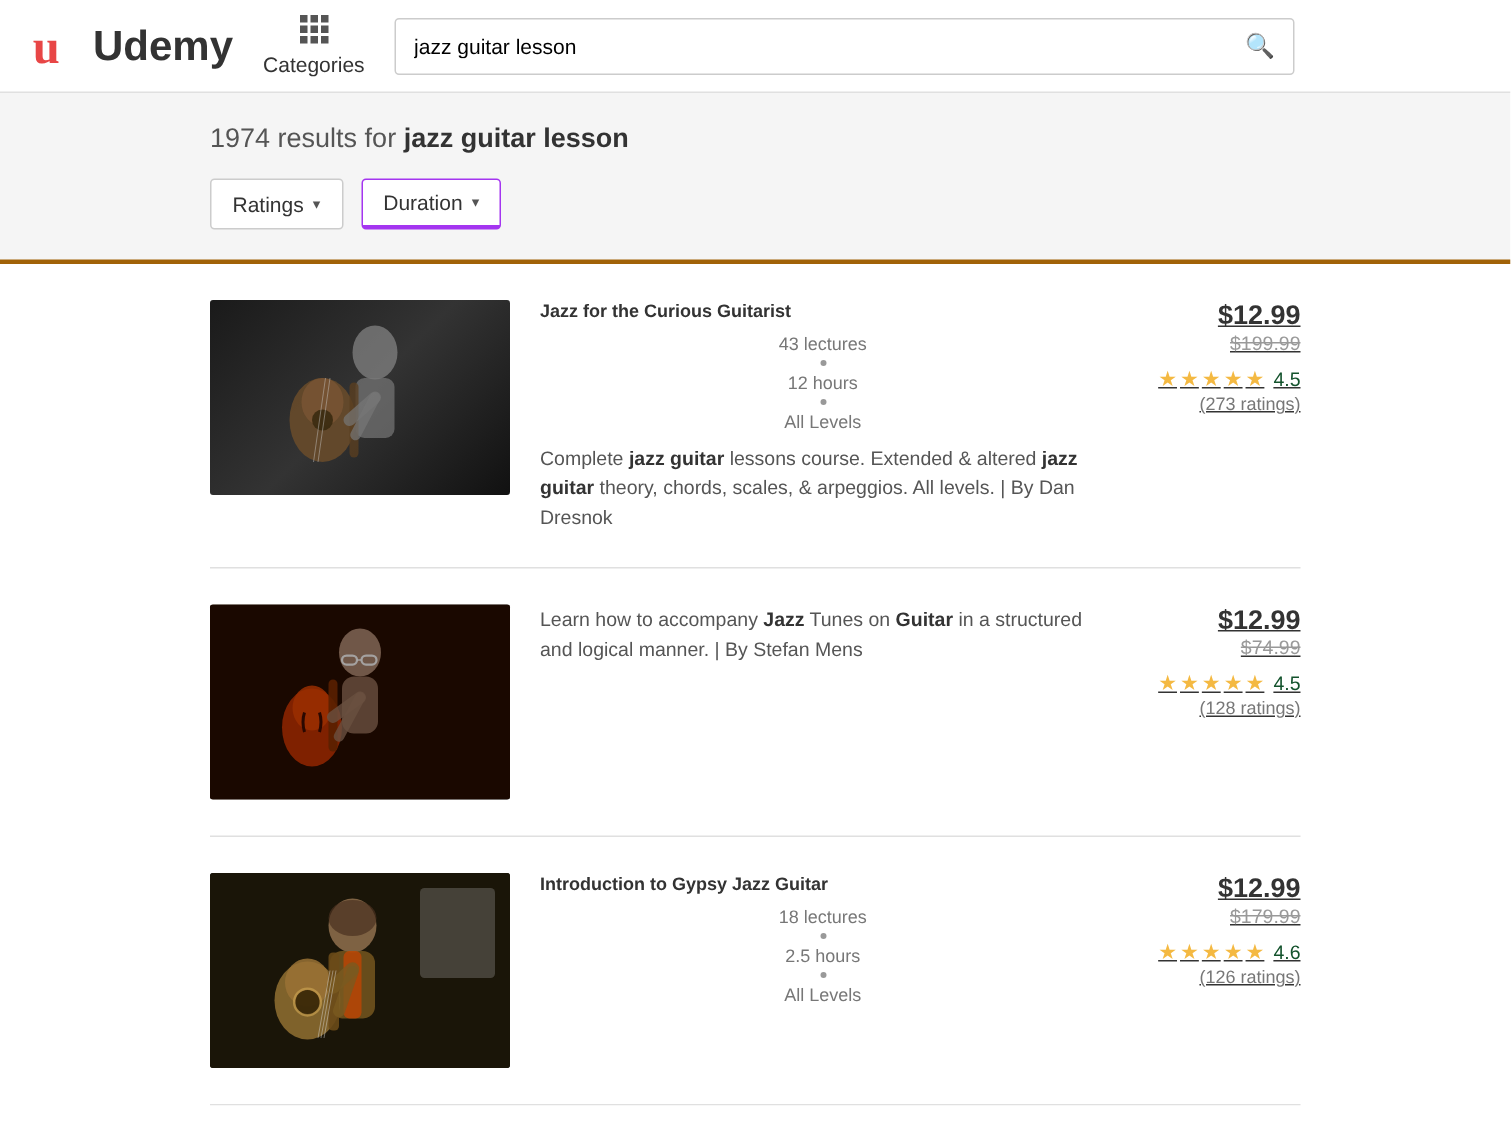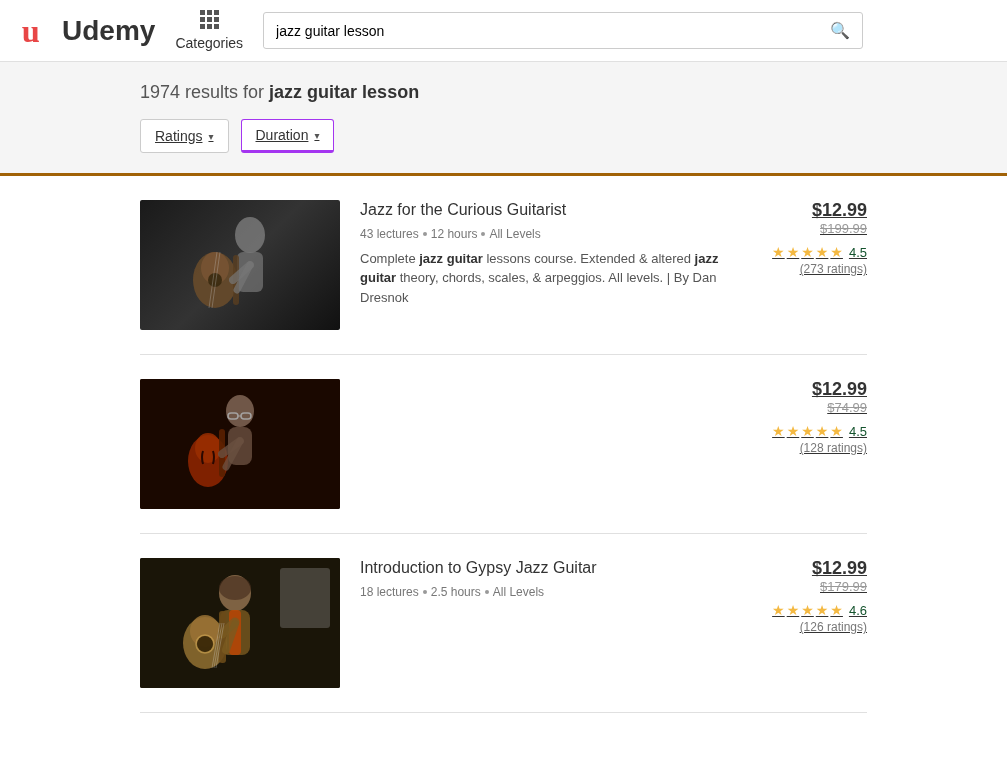--- a/index.html
+++ b/index.html
@@ -87,21 +87,20 @@
       color: #555;
       margin-bottom: 16px;
     }
     .results-text strong {
       font-weight: bold;
       color: #333;
     }
     .filter-bar {
       display: flex;
       gap: 12px;
-      text-decoration: underline;
     }
     .filter-btn {
       display: flex;
       align-items: center;
       gap: 6px;
       padding: 7px 14px;
       border: 1px solid #ccc;
       background: #fff;
       border-radius: 3px;
       font-size: 14px;
@@ -146,33 +145,34 @@
     }
     
     .thumb-1 { background: linear-gradient(135deg, #1a1a1a 0%, #333 50%, #111 100%); }
     .thumb-2 { background: linear-gradient(135deg, #2a1a0a 0%, #1a0a00 50%, #0a0500 100%); }
     .thumb-3 { background: linear-gradient(135deg, #1a1a1a 0%, #2a2010 50%, #111 100%); }
 
     .course-info {
       flex: 1;
     }
     .course-title {
-      font-size: 16px;
-      font-weight: normal;
+      font-size: 12px;
+      font-weight: bold;
       color: #333;
       margin-bottom: 6px;
       line-height: 1.3;
     }
     .course-meta {
       font-size: 12px;
       color: #777;
       margin-bottom: 8px;
       display: flex;
       align-items: center;
       gap: 4px;
+      flex-direction: column;
     }
     .dot {
       width: 4px;
       height: 4px;
       background: #999;
       border-radius: 50%;
       display: inline-block;
     }
     .course-desc {
       font-size: 13px;
@@ -347,20 +347,23 @@
           <path d="M63 72 Q61 78 63 85" stroke="#2a0800" stroke-width="2" fill="none"></path>
           <path d="M73 72 Q75 78 73 85" stroke="#2a0800" stroke-width="2" fill="none"></path>
 
           <rect x="79" y="50" width="6" height="48" rx="3" fill="#5a2000" opacity="0.9"></rect>
 
           <line x1="100" y1="62" x2="82" y2="75" stroke="#6a5040" stroke-width="8" stroke-linecap="round" opacity="0.8"></line>
           <line x1="100" y1="62" x2="86" y2="88" stroke="#6a5040" stroke-width="7" stroke-linecap="round" opacity="0.8"></line>
         </svg>
       </div>
       <div class="course-info">
+        <div class="course-desc">
+          Learn how to accompany <strong>Jazz</strong> Tunes on <strong>Guitar</strong> in a structured and logical manner. | By Stefan Mens
+        </div>
       </div>
       <div class="course-price">
         <div class="price-current">$12.99</div>
         <div class="price-original">$74.99</div>
         <div class="stars">
           <span class="star">★</span>
           <span class="star">★</span>
           <span class="star">★</span>
           <span class="star">★</span>
           <span class="star">★</span>

